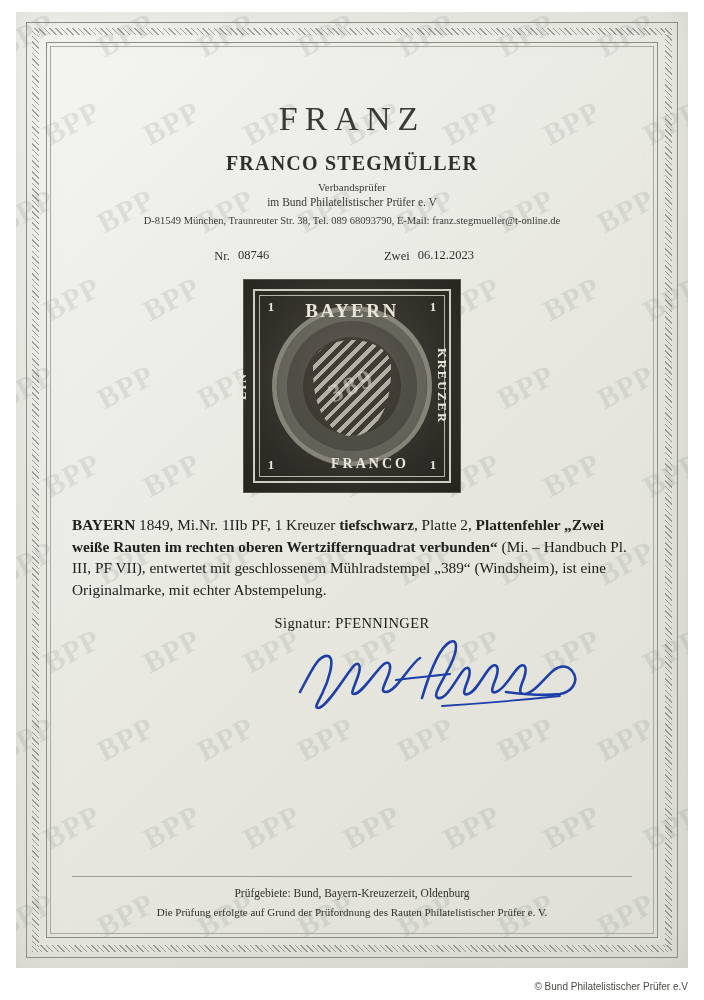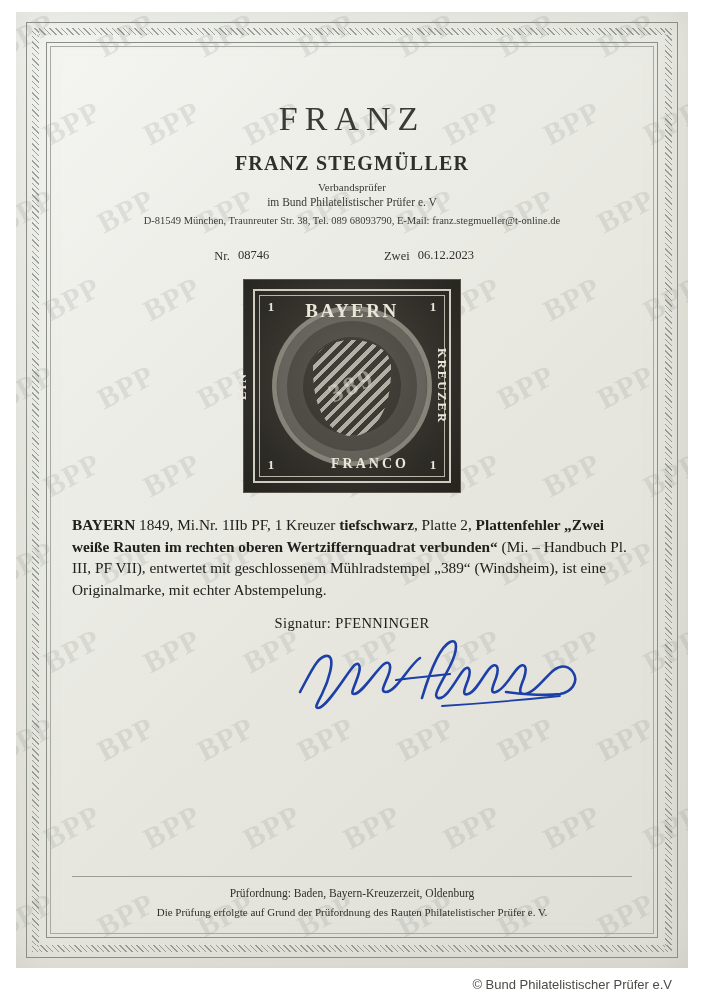--- a/index.html
+++ b/index.html
@@ -320,23 +320,23 @@
   }
   .footer-divider {
     width: 100%;
     height: 1px;
     background: #9a9e95;
     margin: 0 0 10px 0;
   }
 
   .copyright {
     position: absolute;
-    right: 32px;
+    right: 16px;
     bottom: 8px;
-    font-size: 13px;
+    font-size: 10px;
     color: #4a4a46;
     font-family: "Liberation Sans", sans-serif;
   }
 </style>
 </head>
 <body>
 
 <div class="page">
   <div class="certificate">
 
@@ -422,21 +422,21 @@
 
     <div class="frame-outer"></div>
     <div class="frame-guilloche"></div>
     <div class="frame-inner"></div>
     <div class="frame-inner2"></div>
 
     <div class="content">
 
       <div class="title">FRANZ</div>
 
-      <div class="expert-name">FRANZ STEGMÜLLER</div>
+      <div class="expert-name">FRANCO STEGMÜLLER</div>
       <div class="expert-role">Verbandsprüfer</div>
       <div class="expert-assoc">im Bund Philatelistischer Prüfer e. V</div>
       <div class="expert-address">D-81549 München, Traunreuter Str. 38, Tel. 089 68093790, E-Mail: franz.stegmueller@t-online.de</div>
 
       <div class="meta-row">
         <div class="meta-item">
           <span class="meta-label">Nr.</span>
           <span class="meta-value">08746</span>
         </div>
         <div class="meta-item">
@@ -473,21 +473,21 @@
         <svg width="300" height="88" viewBox="0 0 300 88" fill="none">
           <path d="M8 58 C 18 40, 26 20, 36 22 C 44 24, 36 48, 30 60 C 26 68, 22 74, 26 74 C 34 74, 52 44, 60 34 C 66 26, 70 30, 66 42 C 62 54, 58 60, 62 60 C 70 60, 84 36, 92 30 C 98 26, 100 32, 96 42 C 92 52, 88 58, 94 58 C 104 58, 118 30, 128 24" stroke="#1d3fa8" stroke-width="2.6" stroke-linecap="round" fill="none"></path>
           <path d="M104 46 C 120 44, 140 42, 158 40" stroke="#1d3fa8" stroke-width="2.2" stroke-linecap="round" fill="none"></path>
           <path d="M130 64 C 136 44, 146 14, 158 8 C 166 4, 166 16, 158 32 C 150 48, 140 62, 146 64 C 154 66, 164 46, 170 38 C 176 30, 180 34, 176 46 C 172 56, 170 62, 176 60 C 184 58, 192 40, 198 34 C 204 28, 208 32, 204 44 C 200 54, 198 60, 204 58 C 212 56, 220 40, 226 34 C 232 28, 236 32, 232 44 C 228 54, 226 60, 232 60 C 242 60, 254 42, 262 36 C 270 30, 278 32, 282 40 C 286 48, 280 58, 268 60 C 252 62, 230 60, 214 58" stroke="#1d3fa8" stroke-width="2.6" stroke-linecap="round" fill="none"></path>
           <path d="M150 72 C 180 70, 230 66, 268 62" stroke="#1d3fa8" stroke-width="1.8" stroke-linecap="round" fill="none"></path>
         </svg>
       </div>
 
       <div class="footer">
         <div class="footer-divider"></div>
-        <div class="footer-1">Prüfordnung: Baden, Bayern-Kreuzerzeit, Oldenburg</div>
+        <div class="footer-1">Prüfgebiete: Bund, Bayern-Kreuzerzeit, Oldenburg</div>
         <div class="footer-2">Die Prüfung erfolgte auf Grund der Prüfordnung des Rauten Philatelistischer Prüfer e. V.</div>
       </div>
 
     </div>
   </div>
 
   <div class="copyright">© Bund Philatelistischer Prüfer e.V</div>
 </div>
 
 </body></html>

